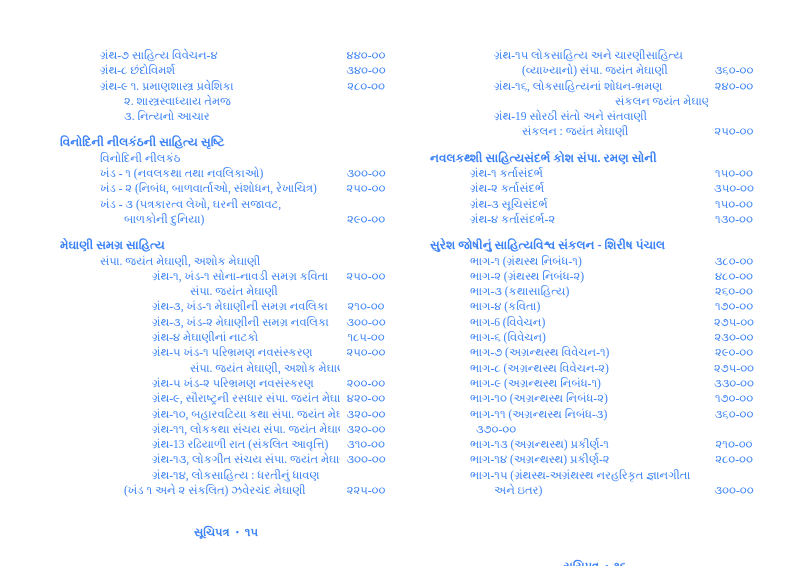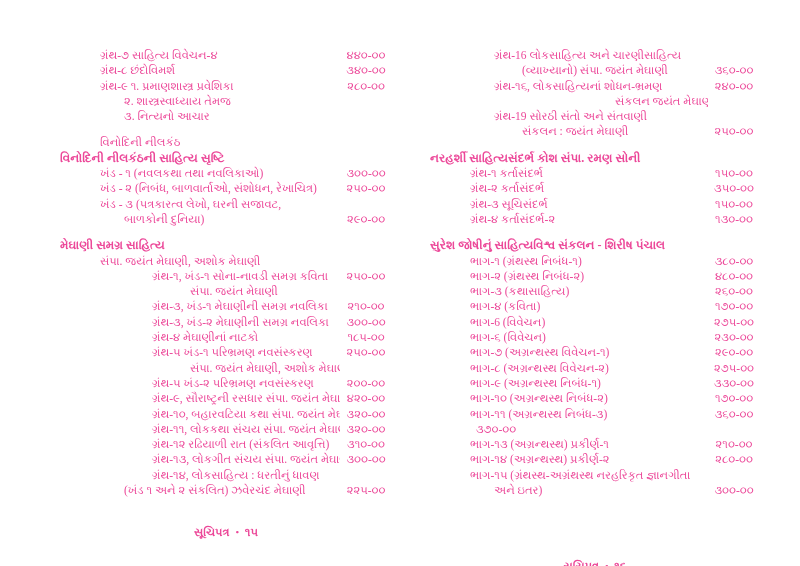--- a/index.html
+++ b/index.html
@@ -1,20 +1,20 @@
 <!DOCTYPE html>
 <html lang="gu"><head>
 <meta charset="utf-8">
 <style>
   html,body{margin:0;padding:0;}
   .sheet{
     position:relative;
     width:800px;height:566px;
     background:#ffffff;
-    color:#ec4899;
+    color:#3b82f6;
     font-family:"Liberation Serif","DejaVu Serif",serif;
     overflow:hidden;
   }
   .page{
     position:absolute;
     top:48px;
     height:500px;
   }
   .page-left{left:60px;width:332px;}
   .page-right{left:430px;width:330px;}
@@ -68,25 +68,25 @@
           <div class="row lvl2">
             <span class="label">૨. શાસ્ત્રસ્વાધ્યાય તેમજ</span>
             <span class="price"></span>
           </div>
           <div class="row lvl2">
             <span class="label">૩. નિત્યનો આચાર</span>
             <span class="price"></span>
           </div>
         </div>
         <div class="section">
+          <div class="row header">વિનોદિની નીલકંઠની સાહિત્ય સૃષ્ટિ</div>
           <div class="row lvl1">
             <span class="label">વિનોદિની નીલકંઠ</span>
             <span class="price"></span>
           </div>
-          <div class="row header">વિનોદિની નીલકંઠની સાહિત્ય સૃષ્ટિ</div>
           <div class="row lvl1">
             <span class="label">ખંડ - ૧ (નવલકથા તથા નવલિકાઓ)</span>
             <span class="price">૩૦૦-૦૦</span>
           </div>
           <div class="row lvl1">
             <span class="label">ખંડ - ૨ (નિબંધ, બાળવાર્તાઓ, સંશોધન, રેખાચિત્ર)</span>
             <span class="price">૨૫૦-૦૦</span>
           </div>
           <div class="row lvl1">
             <span class="label">ખંડ - ૩ (પત્રકારત્વ લેખો, ઘરની સજાવટ,</span>
@@ -141,21 +141,21 @@
           </div>
           <div class="row lvl3">
             <span class="label">ગ્રંથ-૧૦, બહારવટિયા કથા સંપા. જયંત મેઘાણી</span>
             <span class="price">૩૨૦-૦૦</span>
           </div>
           <div class="row lvl3">
             <span class="label">ગ્રંથ-૧૧, લોકકથા સંચય સંપા. જયંત મેઘાણી</span>
             <span class="price">૩૨૦-૦૦</span>
           </div>
           <div class="row lvl3">
-            <span class="label">ગ્રંથ-૧૨ રઢિયાળી રાત (સંકલિત આવૃત્તિ)</span>
+            <span class="label">ગ્રંથ-13 રઢિયાળી રાત (સંકલિત આવૃત્તિ)</span>
             <span class="price">૩૧૦-૦૦</span>
           </div>
           <div class="row lvl3">
             <span class="label">ગ્રંથ-૧૩, લોકગીત સંચય સંપા. જયંત મેઘાણી</span>
             <span class="price">૩૦૦-૦૦</span>
           </div>
           <div class="row lvl3">
             <span class="label">ગ્રંથ-૧૪, લોકસાહિત્ય : ધરતીનું ધાવણ</span>
             <span class="price"></span>
           </div>
@@ -167,21 +167,21 @@
       </div>
     <div class="footer">
       <span>સૂચિપત્ર</span><span class="sep">•</span><span>૧૫</span>
     </div>
   </div>
 
   <div class="page page-right">
     <div class="rows">
         <div class="section">
           <div class="row lvl2">
-            <span class="label">ગ્રંથ-16 લોકસાહિત્ય અને ચારણીસાહિત્ય</span>
+            <span class="label">ગ્રંથ-૧૫ લોકસાહિત્ય અને ચારણીસાહિત્ય</span>
             <span class="price"></span>
           </div>
           <div class="row lvl3">
             <span class="label">(વ્યાખ્યાનો) સંપા. જયંત મેઘાણી</span>
             <span class="price">૩૬૦-૦૦</span>
           </div>
           <div class="row lvl2">
             <span class="label">ગ્રંથ-૧૬, લોકસાહિત્યનાં શોધન-ભ્રમણ</span>
             <span class="price">૨૪૦-૦૦</span>
           </div>
@@ -192,21 +192,21 @@
           <div class="row lvl2">
             <span class="label">ગ્રંથ-19 સોરઠી સંતો અને સંતવાણી</span>
             <span class="price"></span>
           </div>
           <div class="row lvl3">
             <span class="label">સંકલન : જયંત મેઘાણી</span>
             <span class="price">૨૫૦-૦૦</span>
           </div>
         </div>
         <div class="section">
-          <div class="row header">નરહર્શી સાહિત્યસંદર્ભ કોશ  સંપા. રમણ સોની</div>
+          <div class="row header">નવલકથ્શી સાહિત્યસંદર્ભ કોશ  સંપા. રમણ સોની</div>
           <div class="row lvl1">
             <span class="label">ગ્રંથ-૧ કર્તાસંદર્ભ</span>
             <span class="price">૧૫૦-૦૦</span>
           </div>
           <div class="row lvl1">
             <span class="label">ગ્રંથ-૨ કર્તાસંદર્ભ</span>
             <span class="price">૩૫૦-૦૦</span>
           </div>
           <div class="row lvl1">
             <span class="label">ગ્રંથ-૩ સૂચિસંદર્ભ</span>

